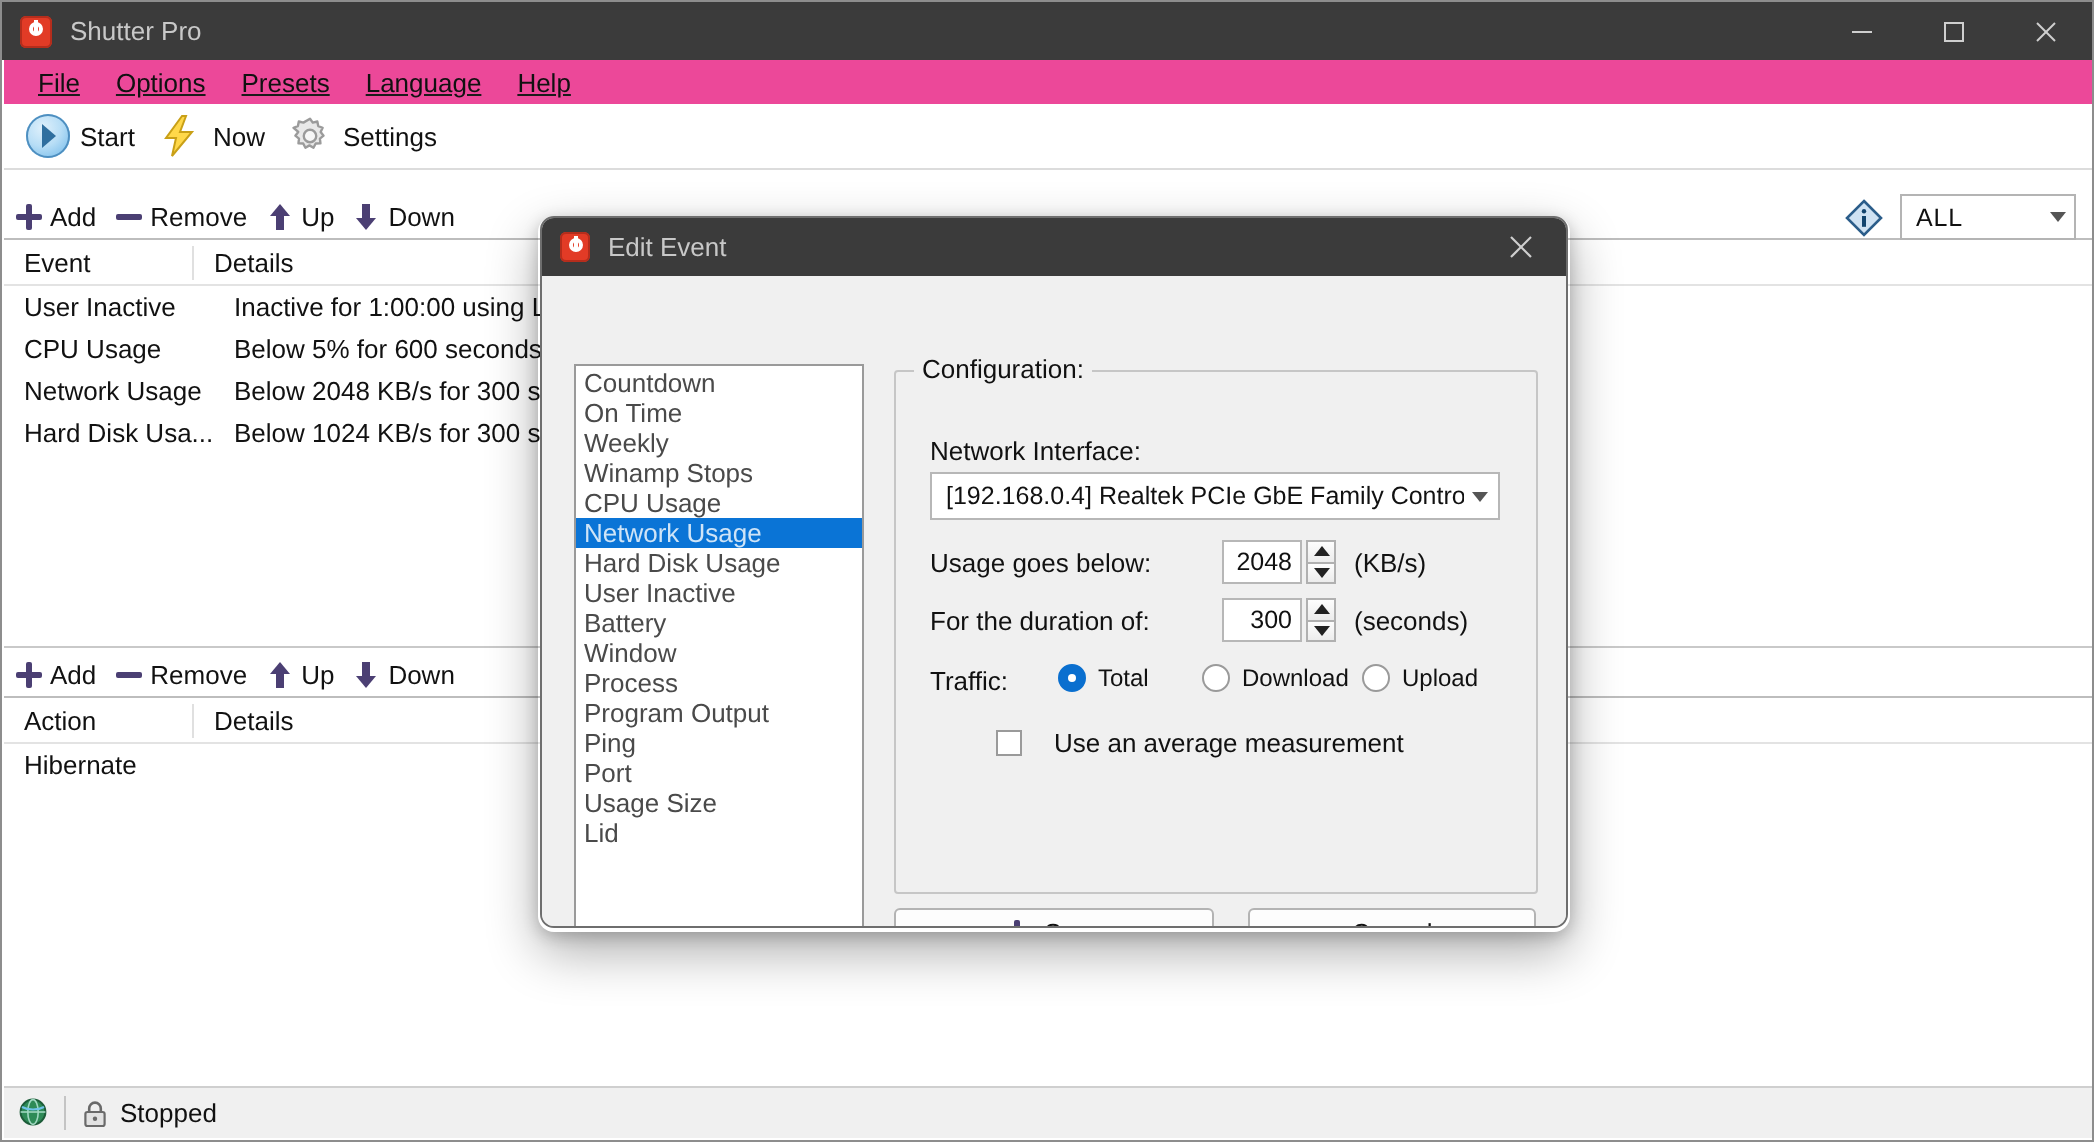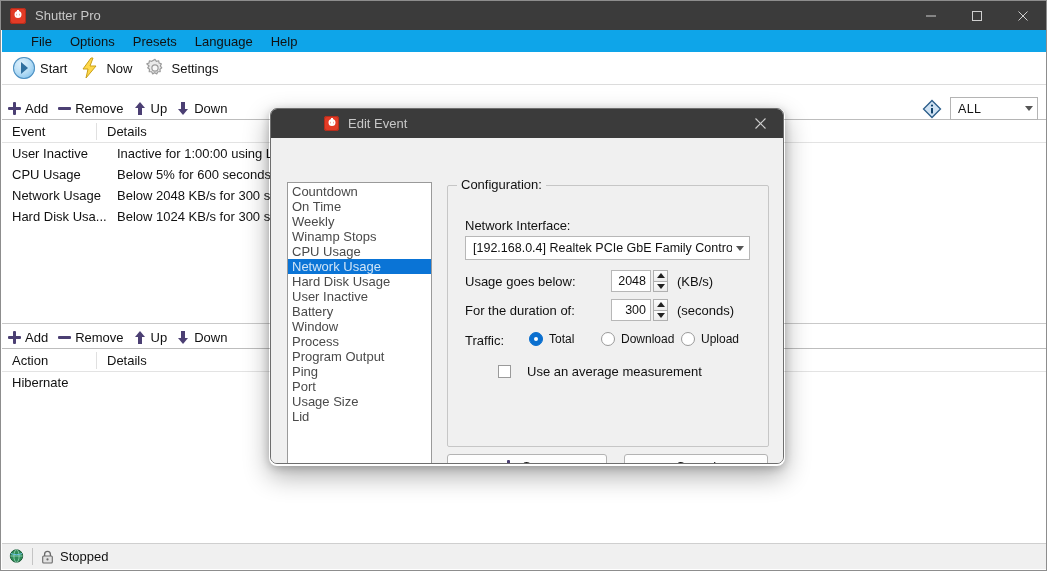--- a/index.html
+++ b/index.html
@@ -16,21 +16,21 @@
   .titlebar{position:absolute;left:0;top:0;width:1045px;height:29px;background:#3b3b3b;display:flex;align-items:center;}
   .app-icon{width:16px;height:16px;margin-left:9px;border-radius:3px;background:#e23b26;position:relative;box-shadow:inset 0 0 0 1px #b52d1c;}
   .app-icon::after{content:"";position:absolute;left:50%;top:3px;transform:translateX(-50%);width:7px;height:7px;border:2px solid #fff;border-radius:50%;box-sizing:border-box;}
   .app-icon::before{content:"";position:absolute;left:50%;top:2px;transform:translateX(-50%);width:2px;height:6px;background:#fff;z-index:2;}
   .title-text{margin-left:9px;color:#c8c8c8;font-size:13px;}
   .wincontrols{position:absolute;right:0;top:0;display:flex;height:29px;}
   .wc{width:46px;height:29px;display:flex;align-items:center;justify-content:center;color:#cfcfcf;font-size:13px;}
   .wc svg{display:block;}
 
   
-  .menubar{position:absolute;left:1px;top:29px;width:1044px;height:22px;background:#0ea5e9;display:flex;align-items:center;padding-left:20px;box-sizing:border-box;}
+  .menubar{position:absolute;left:1px;top:29px;width:1044px;height:22px;background:#ec4899;display:flex;align-items:center;padding-left:8px;box-sizing:border-box;text-decoration:underline;}
   .menuitem{padding:2px 9px;font-size:13px;color:#111;}
 
   
   .toolbar{position:absolute;left:1px;top:51px;width:1044px;height:33px;background:#fff;display:flex;align-items:center;padding-left:8px;box-sizing:border-box;border-bottom:1px solid #dcdcdc;}
   .tbtn{display:flex;align-items:center;gap:5px;padding:2px 9px 2px 3px;font-size:13px;color:#111;}
   .ico{width:22px;height:22px;display:inline-block;position:relative;flex:none;}
 
   
   .ico-play{border-radius:50%;background:radial-gradient(circle at 38% 32%,#dff0fb 0%,#b8def6 45%,#8cc7ee 75%,#6aaedd 100%);box-shadow:inset 0 0 0 1px #4e8fc0;}
   .ico-play::after{content:"";position:absolute;left:8px;top:5px;border-left:7px solid #2f6f9f;border-top:6px solid transparent;border-bottom:6px solid transparent;}
@@ -72,21 +72,21 @@
   .chev{width:0;height:0;border-left:4px solid transparent;border-right:4px solid transparent;border-top:5px solid #555;}
 
   
   .statusbar{position:absolute;left:1px;bottom:1px;width:1044px;height:26px;background:#f0f0f0;border-top:1px solid #cfcfcf;display:flex;align-items:center;box-sizing:border-box;}
   .sb-sep{width:1px;height:17px;background:#c4c4c4;margin:0 7px;}
   .sb-text{font-size:13px;color:#111;margin-left:5px;}
 
   
   .dlg-shadow{position:absolute;left:268px;top:107px;width:516px;height:358px;border-radius:8px;box-shadow:0 10px 26px rgba(0,0,0,.32),0 2px 8px rgba(0,0,0,.2);}
   .dialog{position:absolute;left:269px;top:107px;width:514px;height:356px;background:#f0f0f0;border-radius:7px;box-sizing:border-box;overflow:hidden;border:1px solid #6e6e6e;}
-  .dlg-title{height:29px;background:#3b3b3b;display:flex;align-items:center;position:relative;padding-left:44px;}
+  .dlg-title{height:29px;background:#3b3b3b;display:flex;align-items:center;position:relative;}
   .dlg-title .app-icon{width:15px;height:15px;margin-left:9px;}
   .dlg-title-text{margin-left:9px;color:#c8c8c8;font-size:13px;}
   .dlg-close{position:absolute;right:0;top:0;width:45px;height:29px;display:flex;align-items:center;justify-content:center;color:#cfcfcf;}
   .dlg-body{position:relative;height:327px;background:#f0f0f0;}
 
   .evlist{position:absolute;left:16px;top:44px;width:145px;height:297px;background:#fff;border:1px solid #9a9a9a;box-sizing:border-box;padding-top:1px;overflow:hidden;}
   .evitem{height:15px;line-height:15px;font-size:13px;color:#4a4a4a;padding-left:4px;white-space:nowrap;}
   .evitem.sel{background:#0a74d6;color:#cfe4f7;}
 
   .grp{position:absolute;left:176px;top:47px;width:322px;height:262px;border:1px solid #c6c6c6;border-radius:2px;box-sizing:border-box;background:#f0f0f0;}

